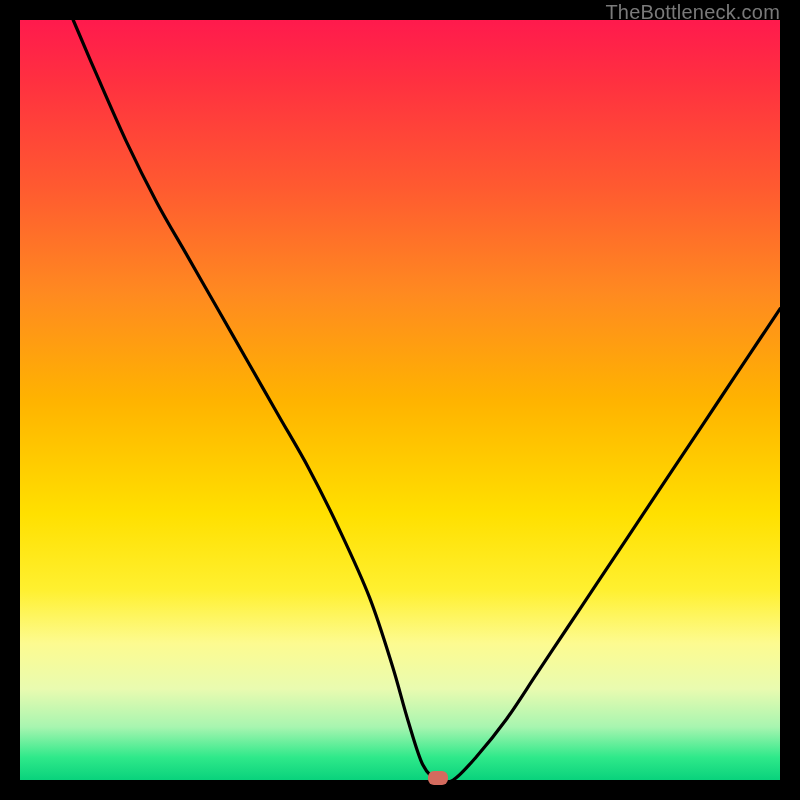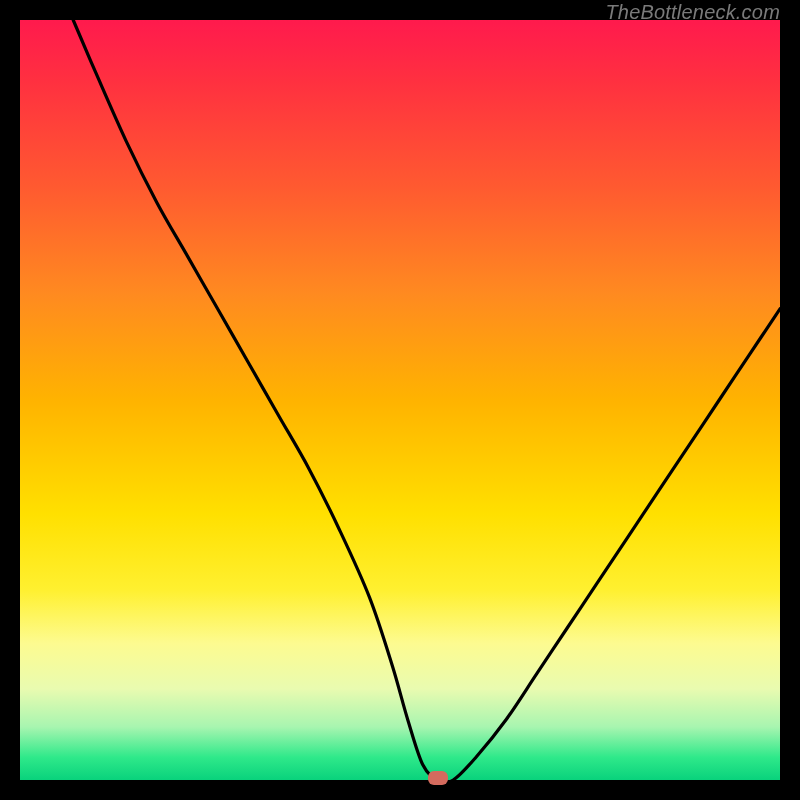--- a/index.html
+++ b/index.html
@@ -9,21 +9,20 @@
     height: 800px;
     background: #000;
     overflow: hidden;
     font-family: Arial, Helvetica, sans-serif;
   }
   .frame {
     position: relative;
     width: 800px;
     height: 800px;
     background: #000;
-    font-style: italic;
   }
   .plot-area {
     position: absolute;
     left: 20px;
     top: 20px;
     width: 760px;
     height: 760px;
     background: linear-gradient(
       to bottom,
       #ff1a4d 0%,

